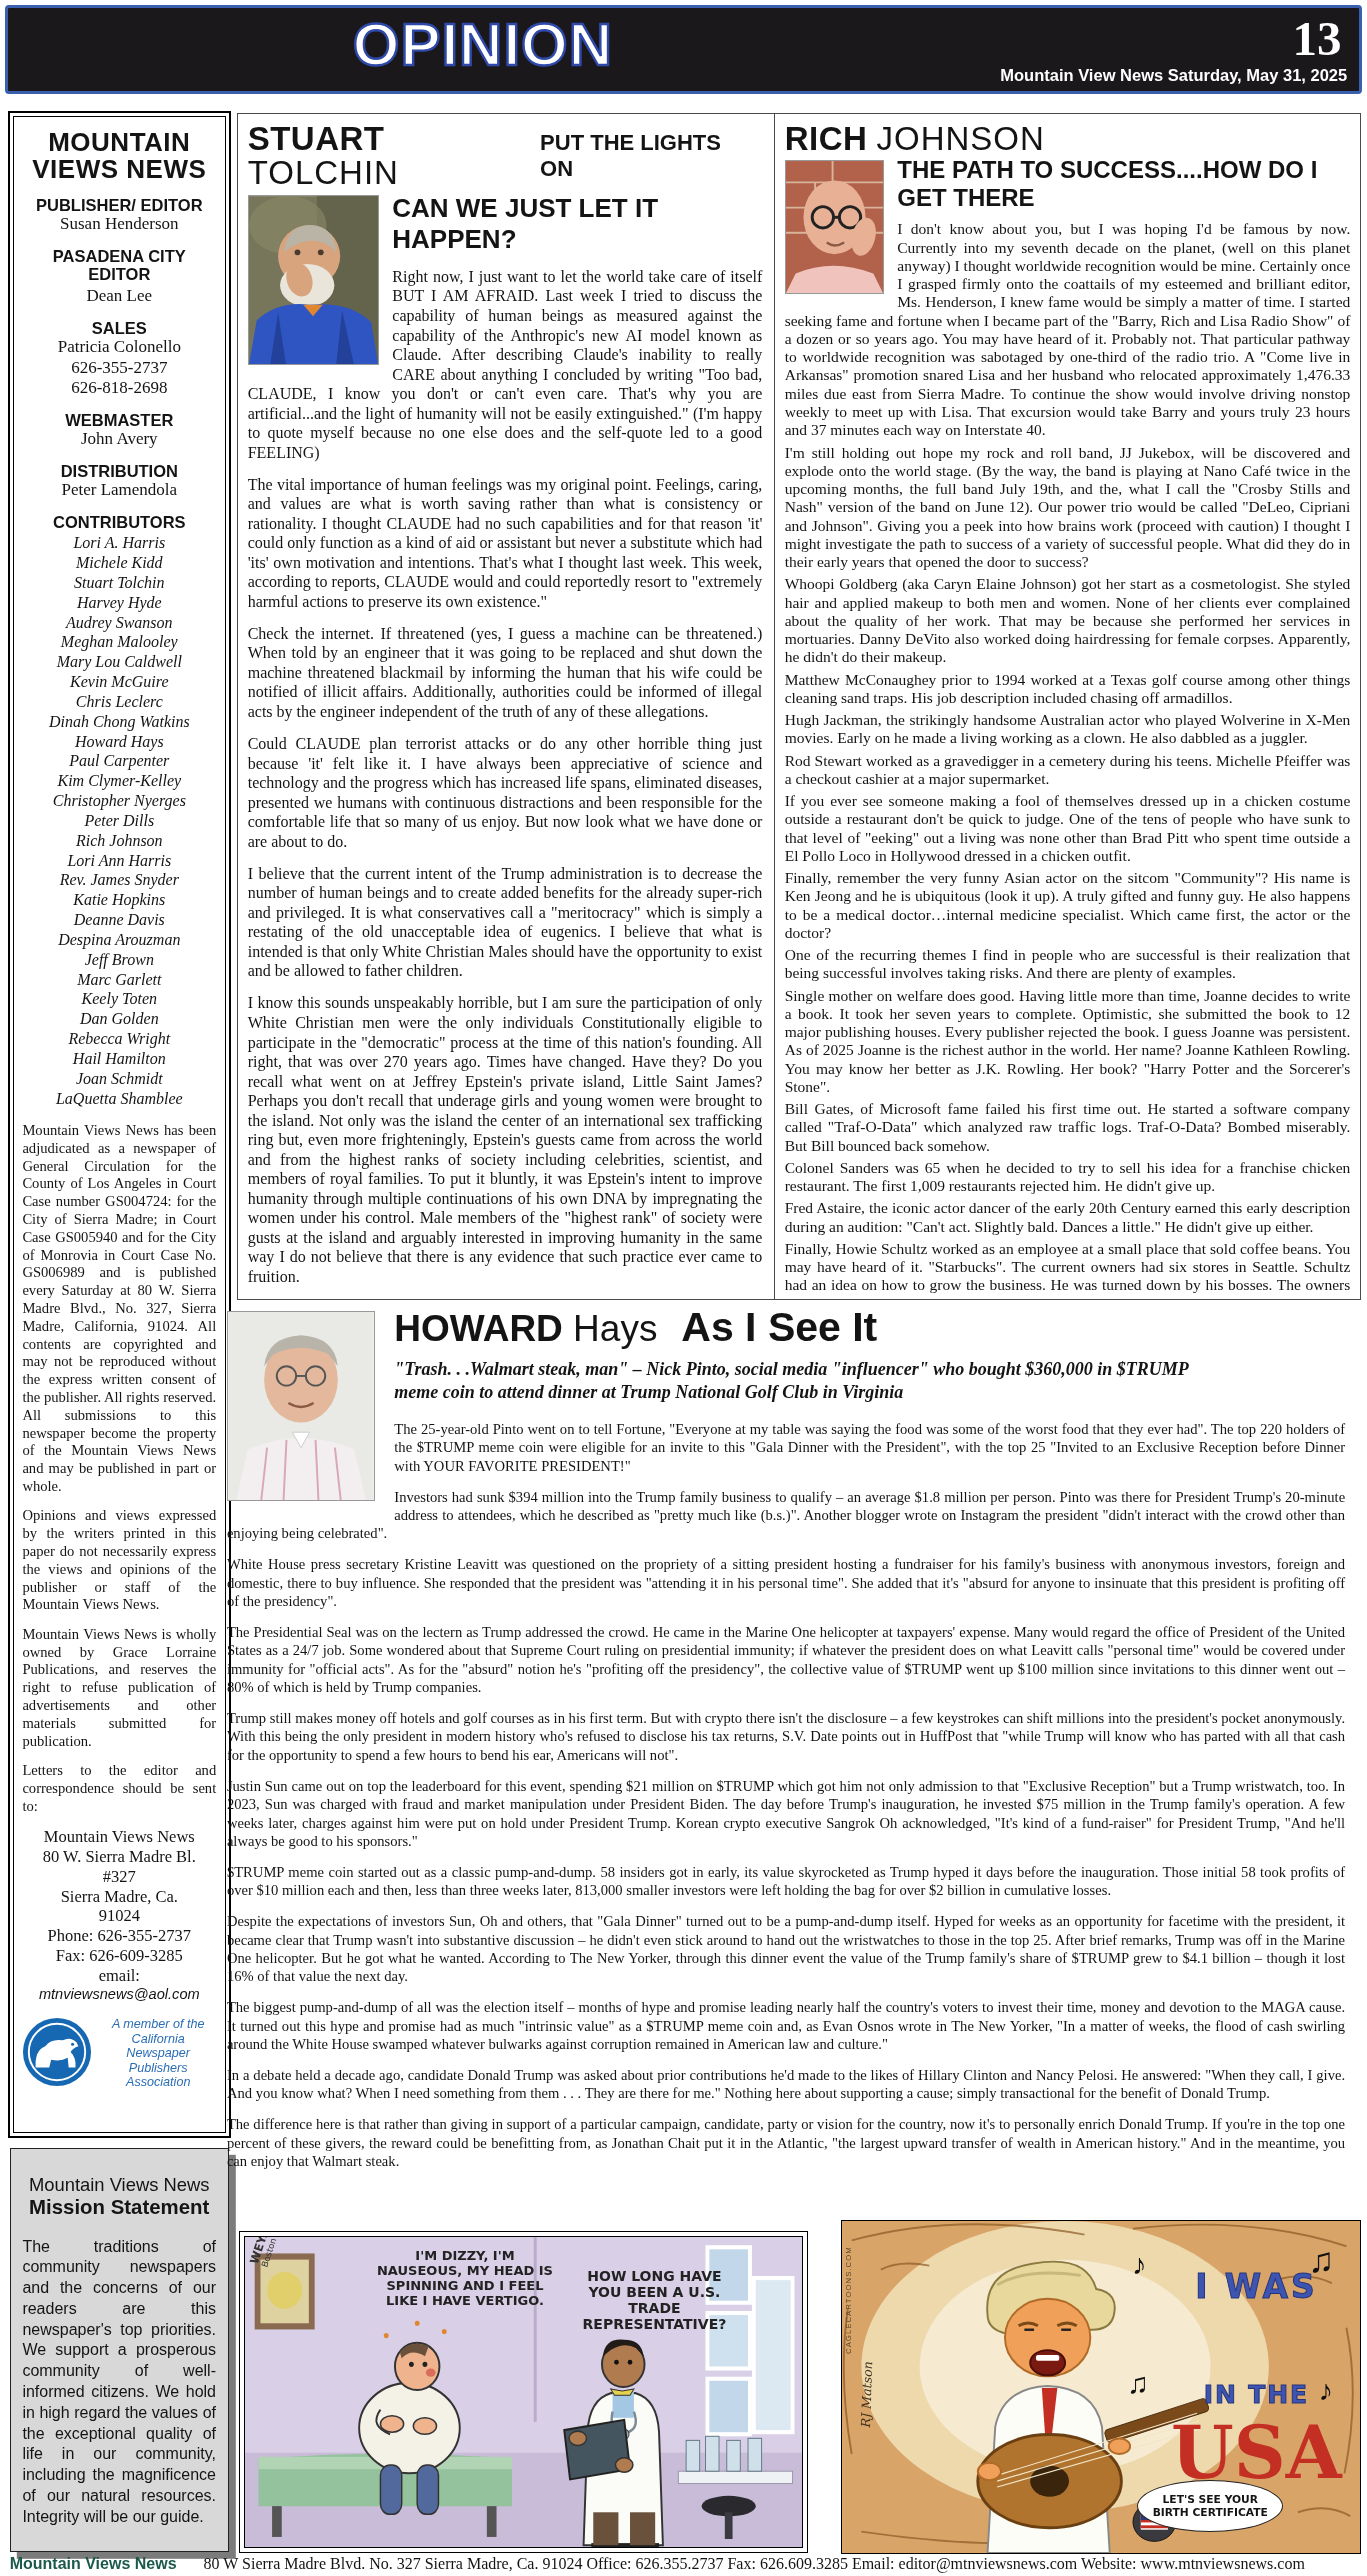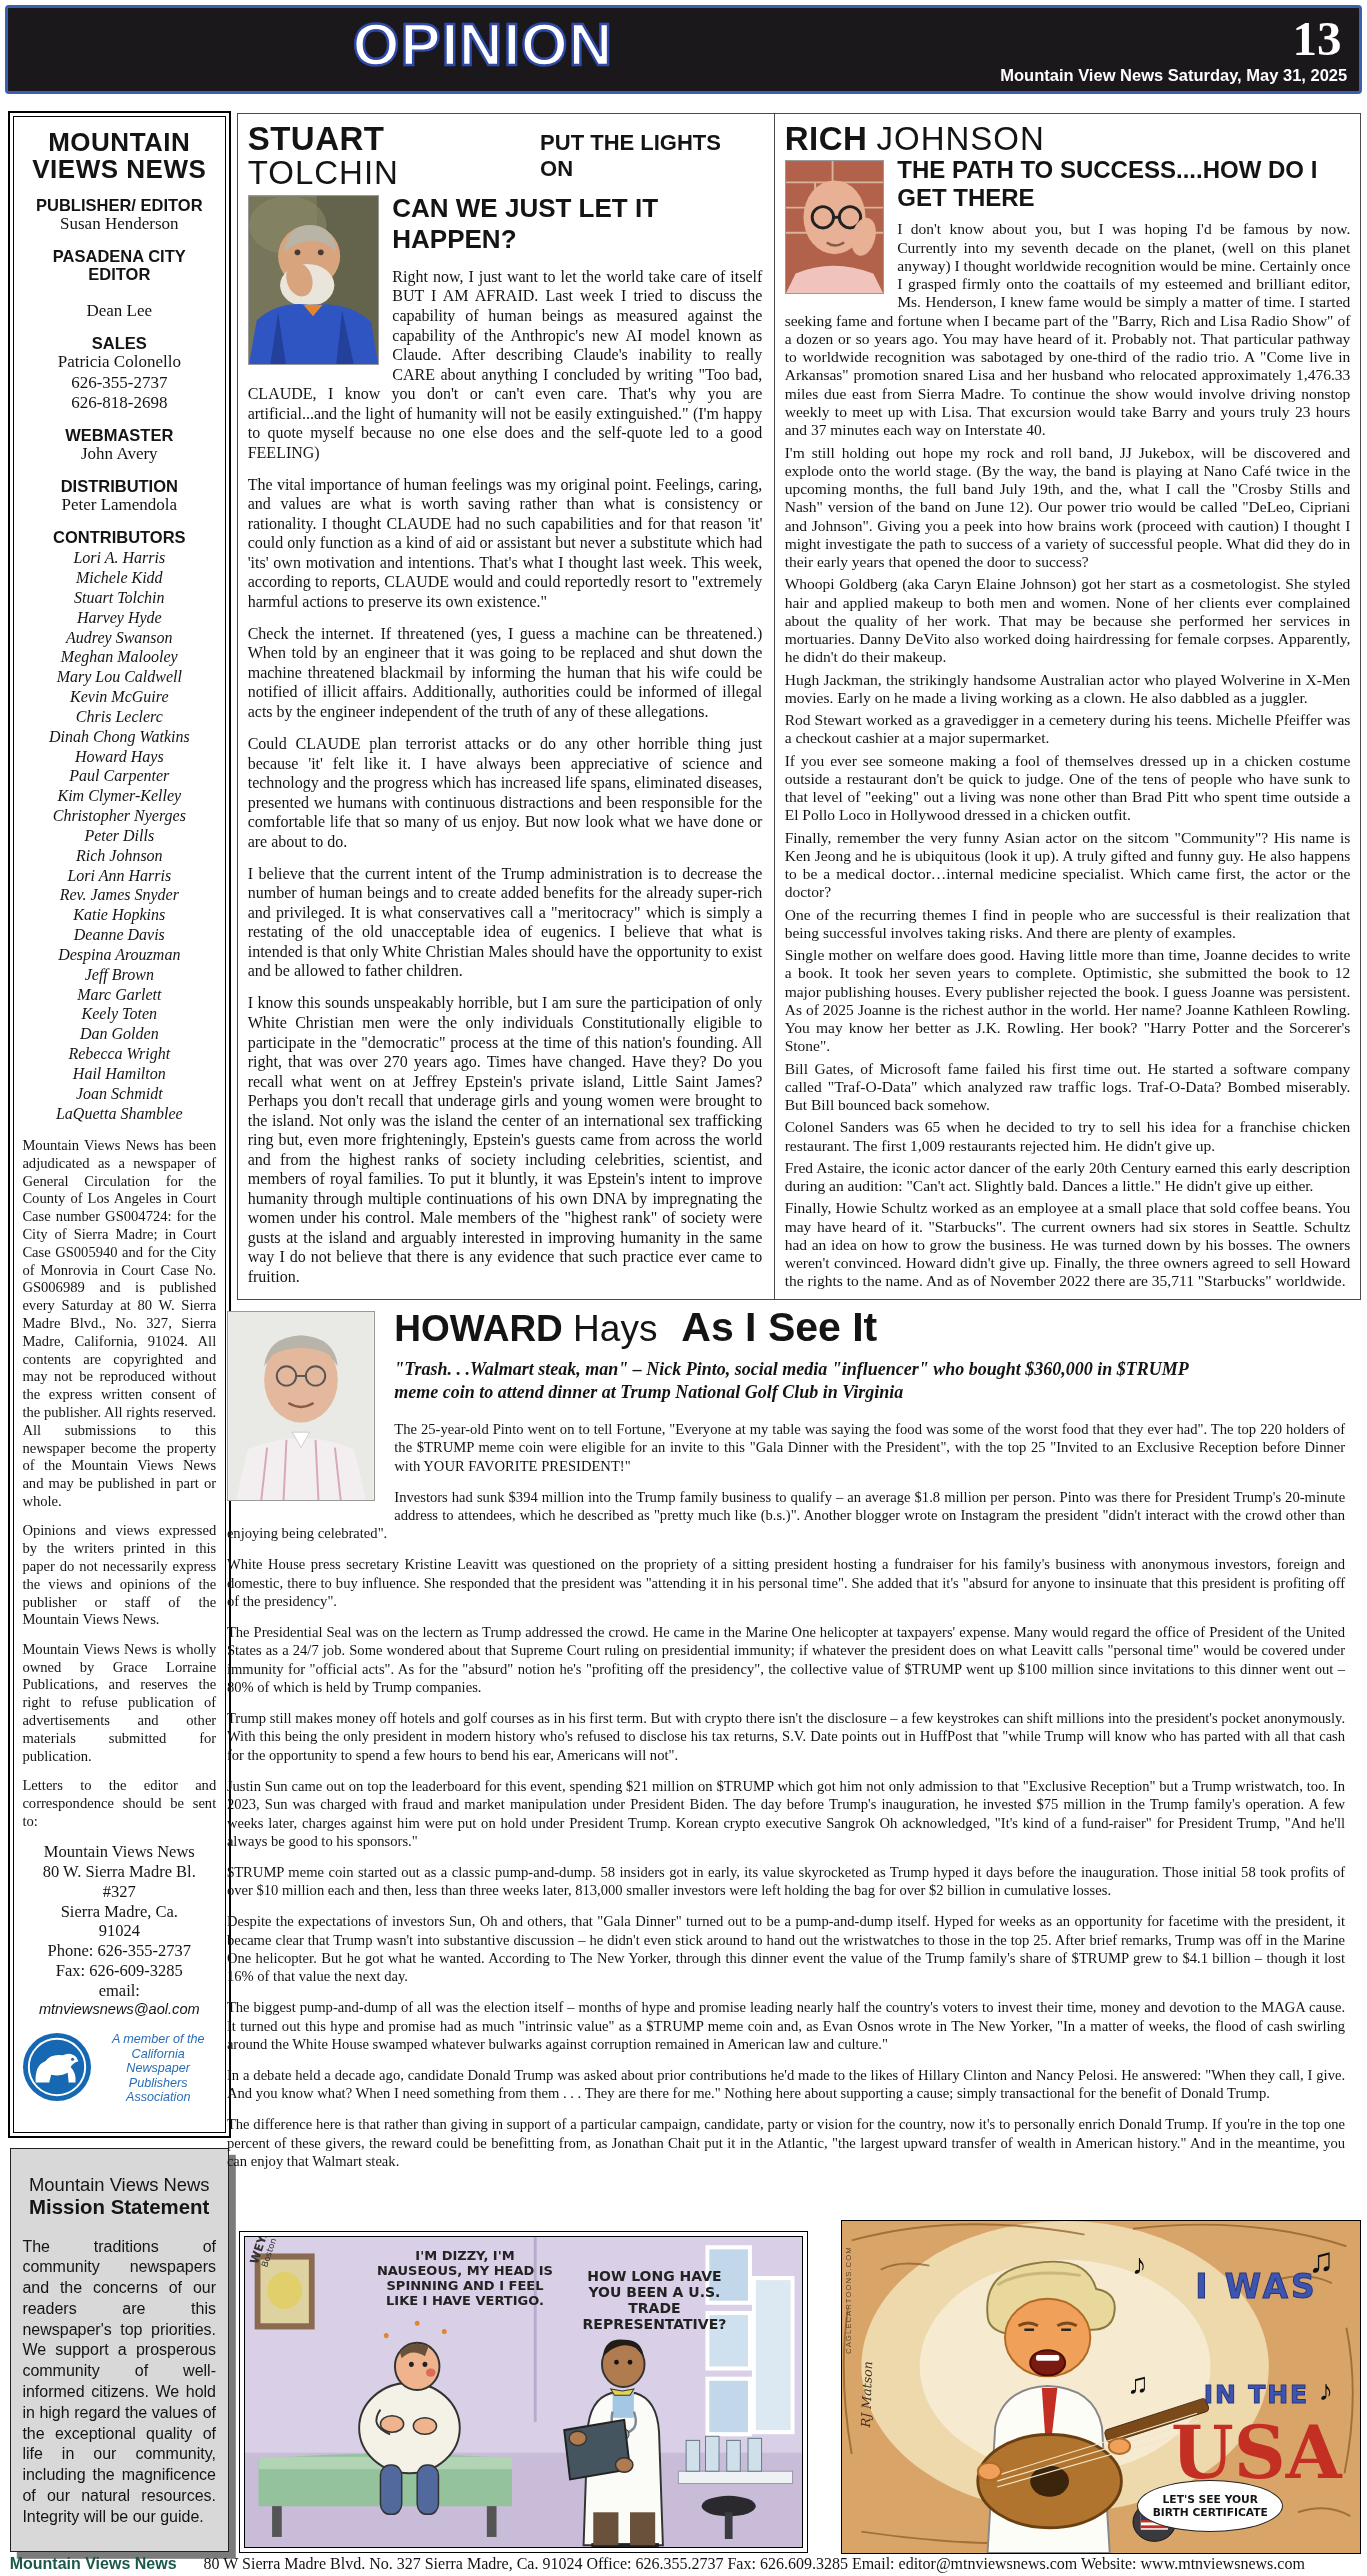--- a/index.html
+++ b/index.html
@@ -125,21 +125,21 @@
   </div>
 
   <aside class="sidebar">
     <div class="sidebar-inner">
       <div class="masthead">MOUNTAIN VIEWS NEWS</div>
 
       <div class="sb-label">PUBLISHER/ EDITOR</div>
       <div class="sb-value">Susan Henderson</div>
 
       <div class="sb-label">PASADENA CITY EDITOR</div>
-      <div class="sb-value" style="margin-top:18px;">Dean Lee</div>
+      <div class="sb-value" style="margin-top:3px;">Dean Lee</div>
 
       <div class="sb-label">SALES</div>
       <div class="sb-value">Patricia Colonello</div>
       <div class="sb-value">626-355-2737</div>
       <div class="sb-value">626-818-2698</div>
 
       <div class="sb-label">WEBMASTER</div>
       <div class="sb-value">John Avery</div>
 
       <div class="sb-label">DISTRIBUTION</div>
@@ -280,20 +280,21 @@
           <path d="M42 84 Q50 90 60 84" stroke="#8a5a44" stroke-width="2.5" fill="none"></path>
           <ellipse cx="80" cy="78" rx="12" ry="20" fill="#e8b094" transform="rotate(14 80 78)"></ellipse>
           <path d="M0 136 L10 116 Q48 100 90 116 L100 136 Z" fill="#f0c4bc"></path>
         </svg>
       </span>
       <div class="headline">THE PATH TO SUCCESS....HOW DO I GET THERE</div>
       <div class="body-serif">
           <p>I don't know about you, but I was hoping I'd be famous by now. Currently into my seventh decade on the planet, (well on this planet anyway) I thought worldwide recognition would be mine. Certainly once I grasped firmly onto the coattails of my esteemed and brilliant editor, Ms. Henderson, I knew fame would be simply a matter of time. I started seeking fame and fortune when I became part of the "Barry, Rich and Lisa Radio Show" of a dozen or so years ago. You may have heard of it. Probably not. That particular pathway to worldwide recognition was sabotaged by one-third of the radio trio. A "Come live in Arkansas" promotion snared Lisa and her husband who relocated approximately 1,476.33 miles due east from Sierra Madre. To continue the show would involve driving nonstop weekly to meet up with Lisa. That excursion would take Barry and yours truly 23 hours and 37 minutes each way on Interstate 40.</p>
           <p>I'm still holding out hope my rock and roll band, JJ Jukebox, will be discovered and explode onto the world stage. (By the way,  the band is playing at Nano Café twice in the upcoming months, the full band July 19th, and the, what I call the "Crosby Stills and Nash" version of the band on June 12). Our power trio would be called "DeLeo, Cipriani and Johnson".   Giving you a peek into how brains work (proceed with caution) I thought I might investigate the path to success of a variety of successful people. What did they do in their early years that opened the door to success?</p>
           <p>Whoopi Goldberg (aka Caryn Elaine Johnson) got her start as a cosmetologist. She styled hair and applied makeup to both men and women. None of her clients ever complained about the quality of her work. That may be because she performed her services in mortuaries. Danny DeVito also worked doing hairdressing for female corpses. Apparently, he didn't do their makeup.</p>
+          <p>Matthew McConaughey prior to 1994 worked at a Texas golf course among other things cleaning sand traps. His job description included chasing off armadillos.</p>
           <p>Hugh Jackman, the strikingly handsome Australian actor who played Wolverine in X-Men movies. Early on he made a living working as a clown. He also dabbled as a juggler.</p>
           <p>Rod Stewart worked as a gravedigger in a cemetery during his teens. Michelle Pfeiffer was a checkout cashier at a major supermarket.</p>
           <p>If you ever see someone making a fool of themselves dressed up in a chicken costume outside a restaurant don't be quick to judge. One of the tens of people who have sunk to that level of "eeking" out a living was none other than Brad Pitt who spent time outside a El Pollo Loco in Hollywood dressed in a chicken outfit.</p>
           <p>Finally, remember the very funny Asian actor on the sitcom "Community"? His name is Ken Jeong and he is ubiquitous (look it up). A truly gifted and funny guy. He also happens to be a medical doctor…internal medicine specialist. Which came first, the actor or the doctor?</p>
           <p>One of the recurring themes I find in people who are successful is their realization that being successful involves taking risks.  And there are plenty of examples.</p>
           <p>Single mother on welfare does good. Having little more than time, Joanne decides to write a book. It took her seven years to complete. Optimistic, she submitted the book to 12 major publishing houses. Every publisher rejected the book. I guess Joanne was persistent. As of 2025 Joanne is the richest author in the world. Her name? Joanne Kathleen Rowling. You may know her better as J.K. Rowling. Her book? "Harry Potter and the Sorcerer's Stone".</p>
           <p>Bill Gates, of Microsoft fame failed his first time out. He started a software company called "Traf-O-Data" which analyzed raw traffic logs. Traf-O-Data? Bombed miserably. But Bill bounced back somehow.</p>
           <p>Colonel Sanders was 65 when he decided to try to sell his idea for a franchise chicken restaurant. The first 1,009 restaurants rejected him.  He didn't give up.</p>
           <p>Fred Astaire, the iconic actor dancer of the early 20th Century  earned this early description during an audition: "Can't act. Slightly bald. Dances a little." He didn't give   up either.</p>
           <p>Finally, Howie Schultz worked as an employee at a small place that sold coffee beans. You may have heard of it.  "Starbucks".  The current owners had six stores in Seattle. Schultz had an idea on how to grow the business. He was turned down by his bosses. The owners weren't convinced. Howard didn't give up. Finally, the three owners agreed to sell Howard the rights to the name. And as of November 2022 there are 35,711 "Starbucks" worldwide.</p>

